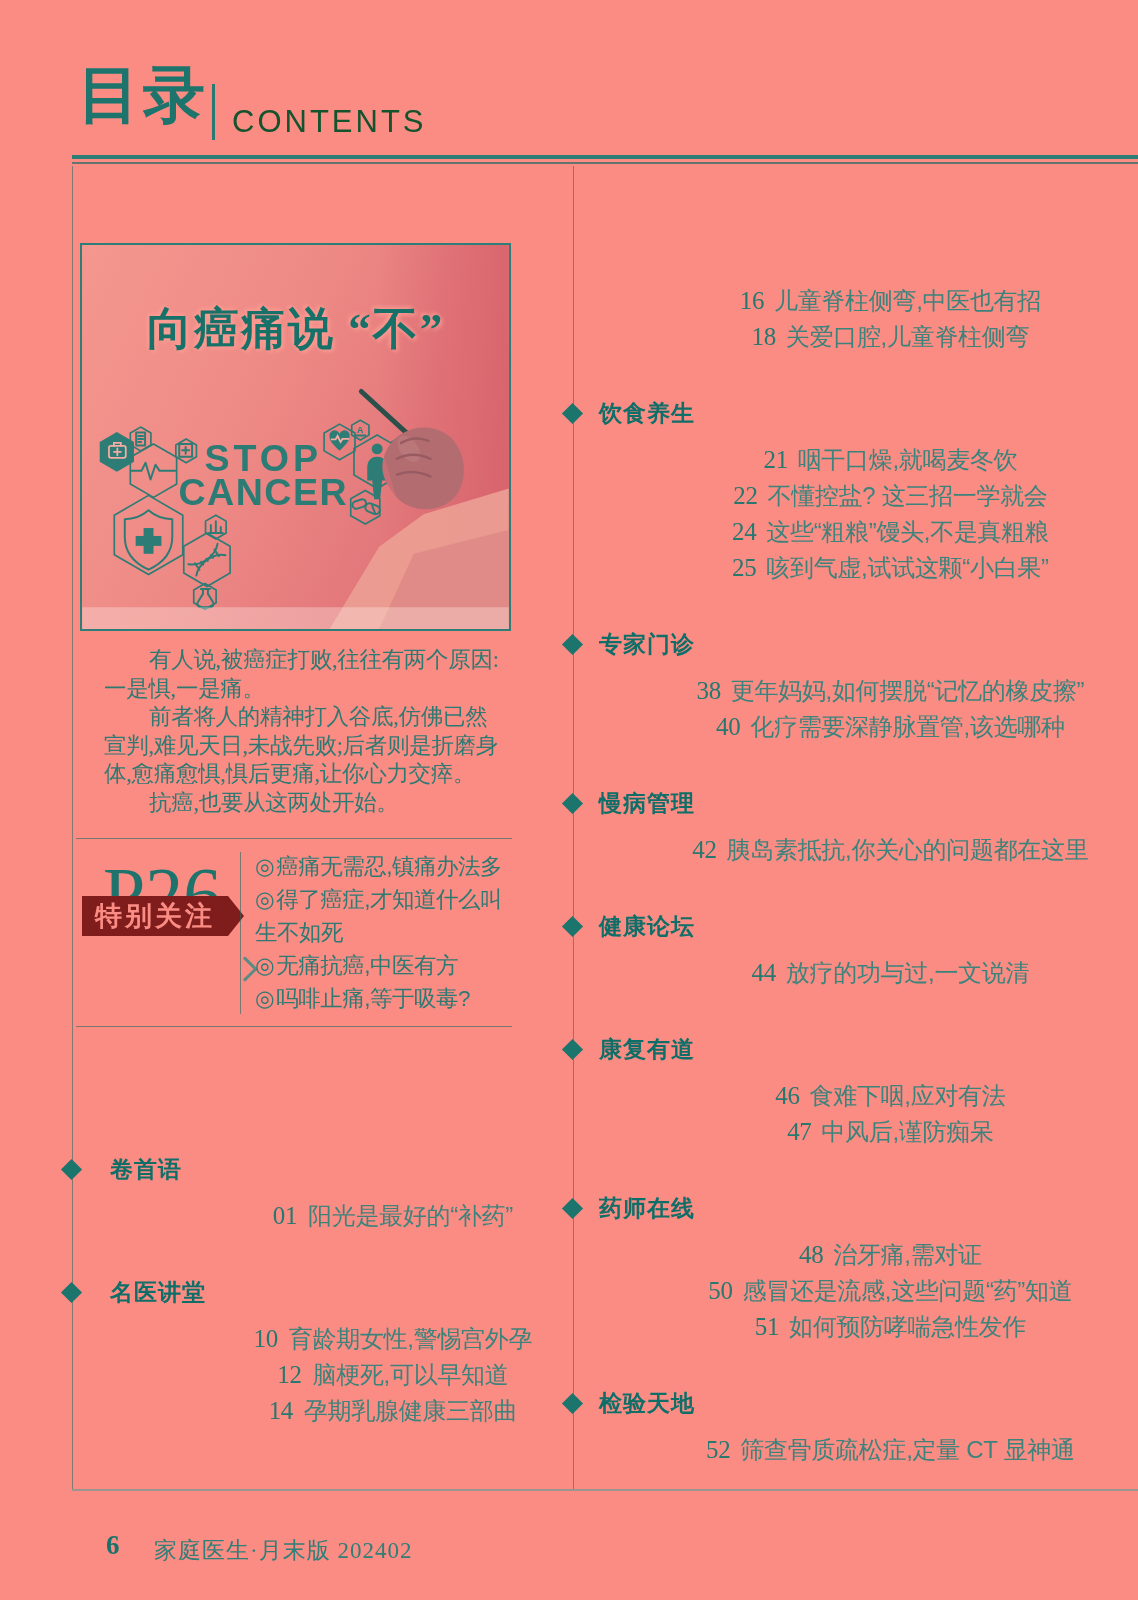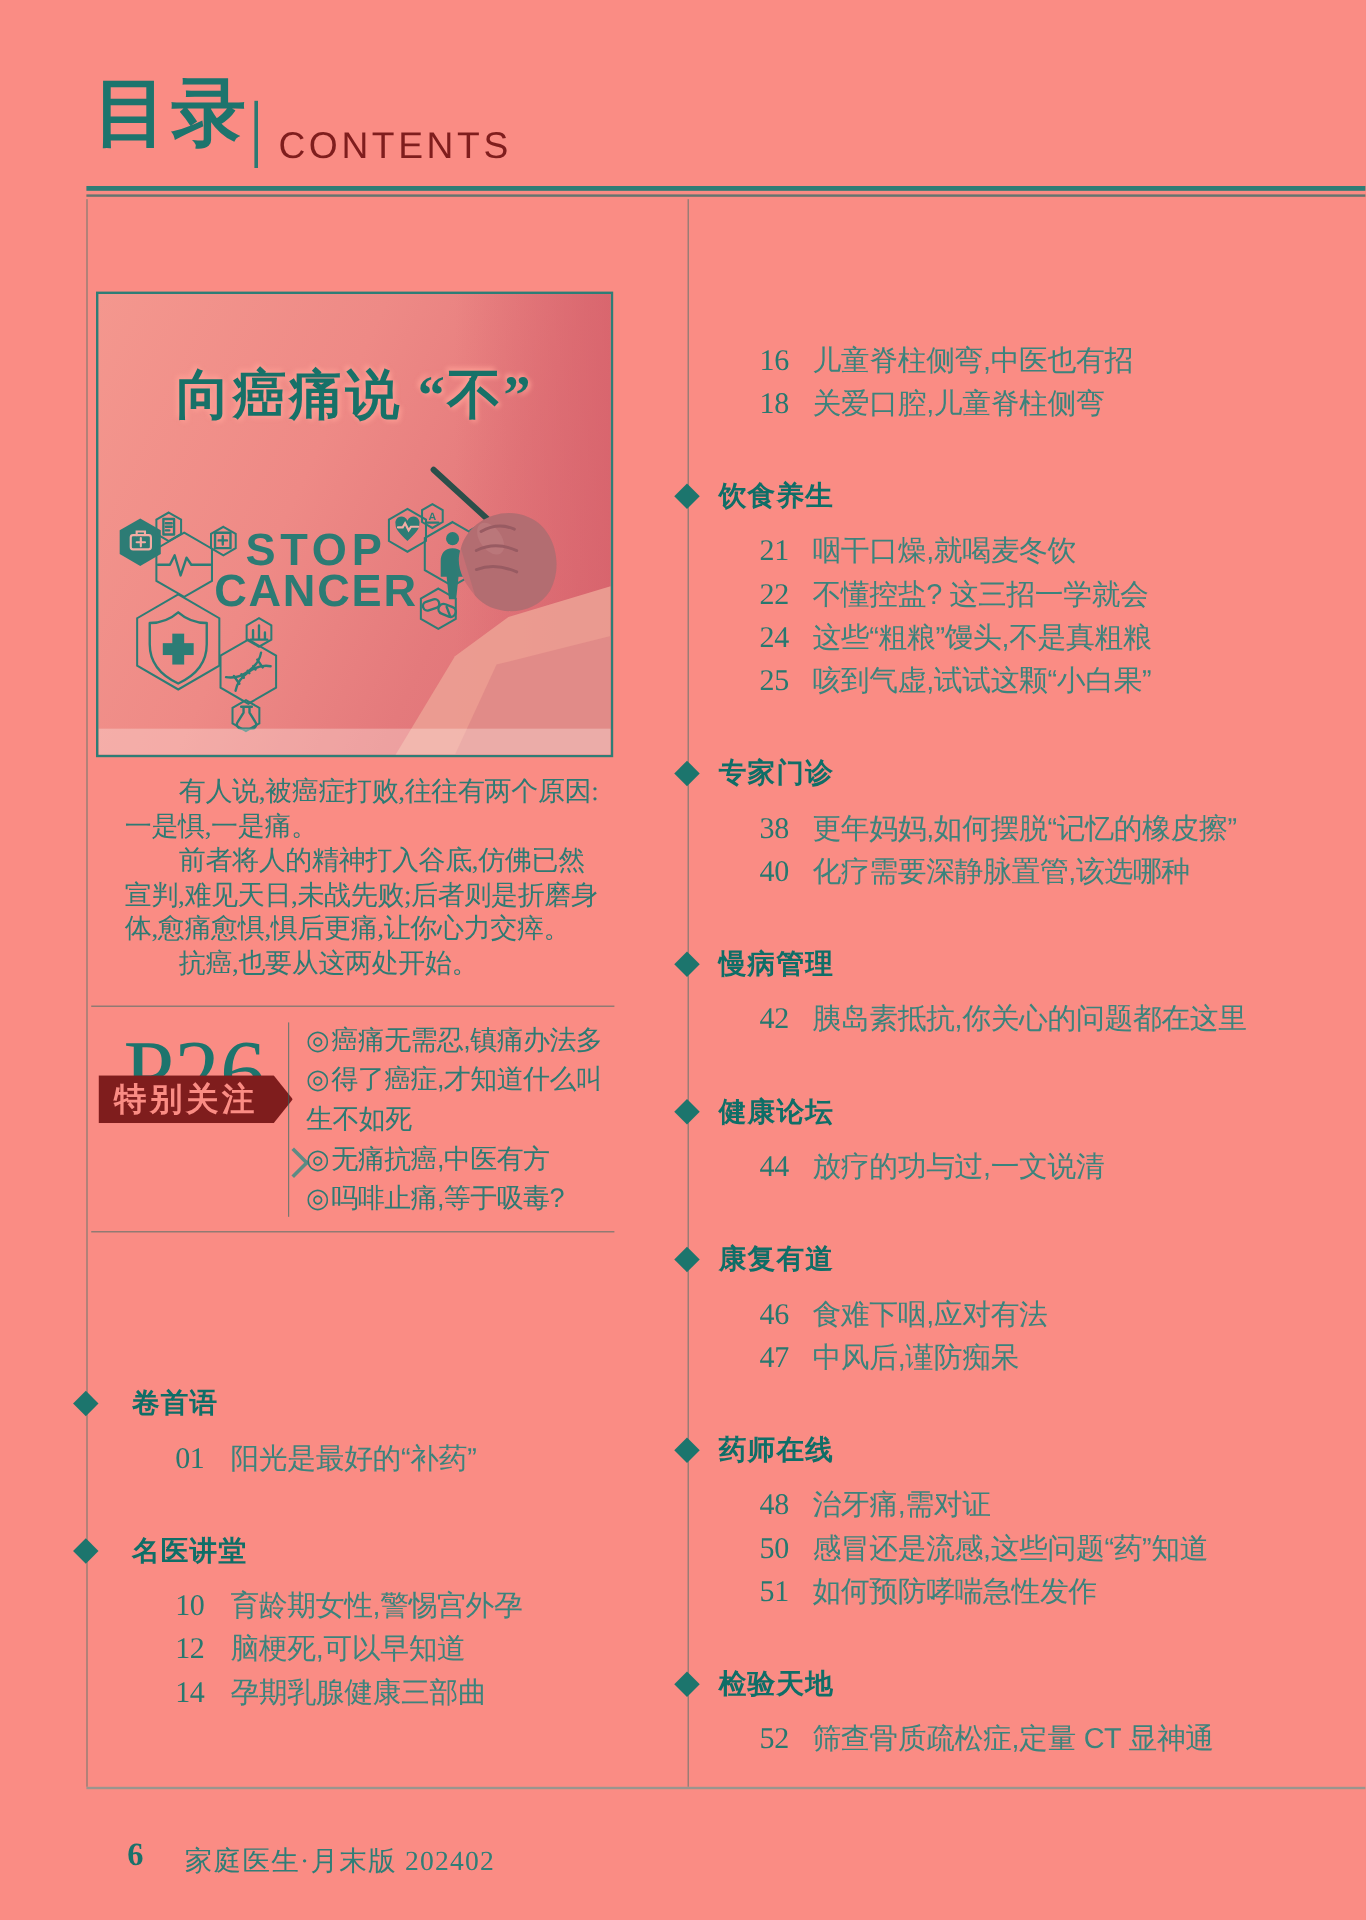--- a/index.html
+++ b/index.html
@@ -6,21 +6,21 @@
   body{
     position:relative;
     width:1138px;height:1600px;
     background:#fa8c84;
     overflow:hidden;
     font-family:"Liberation Sans",sans-serif;
   }
   
   .hdr-zh{position:absolute;left:78px;top:64px;font:700 62px/1 "Liberation Serif",serif;color:#1d746d;letter-spacing:3px;}
   .hdr-bar{position:absolute;left:212px;top:84px;width:3px;height:56px;background:#2a7a73;}
-  .hdr-en{position:absolute;left:232px;top:106px;font:400 31px/1 "Liberation Sans",sans-serif;color:#7f1d1d;letter-spacing:3px;}
+  .hdr-en{position:absolute;left:232px;top:106px;font:400 31px/1 "Liberation Sans",sans-serif;color:#14532d;letter-spacing:3px;}
   .rule-a{position:absolute;left:72px;top:155px;width:1066px;height:4px;background:#2e7d76;}
   .rule-b{position:absolute;left:72px;top:162px;width:1066px;height:2px;background:#64756f;}
   .vline{position:absolute;top:166px;width:1px;height:1323px;background:rgba(35,105,98,.55);}
   .vline-left{left:72px;}
   .vline-mid{left:573px;}
   .rule-bottom{position:absolute;left:72px;top:1489px;width:1066px;height:2px;background:#9a958e;}
 
   
   .feature-card{
     position:absolute;left:80px;top:243px;width:431px;height:388px;
@@ -67,21 +67,21 @@
   .col-content{position:absolute;box-sizing:border-box;}
   #left-sections{left:72px;top:1135px;width:557px;padding-top:13px;}
   #right-sections{left:573px;top:165px;width:565px;padding-top:118px;}
   .toc-section + .toc-section{margin-top:37px;}
   .sec-head{position:relative;height:44px;margin-bottom:6px;}
   #left-sections .sec-head{padding-left:38px;}
   #right-sections .sec-head{padding-left:26px;}
   .sec-title{font-family:"Liberation Serif",serif;font-size:23px;font-weight:700;color:#0f6e67;
     line-height:44px;letter-spacing:1px;}
   .diamond{position:absolute;left:-8px;top:14px;width:15px;height:15px;background:#1c756d;transform:rotate(45deg);}
-  .toc-item{line-height:36px;font-size:24px;color:#3c837c;letter-spacing:-0.3px;}
+  .toc-item{line-height:36px;font-size:24px;color:#3c837c;letter-spacing:-0.3px;text-align:center;}
   #left-sections .toc-item{padding-left:74px;}
   #right-sections .toc-item{padding-left:60px;}
   .toc-num{display:inline-block;font-family:"Liberation Serif",serif;font-size:25px;color:#27786f;}
   #left-sections .toc-num{width:46px;}
   #right-sections .toc-num{width:44px;}
 
   
   .footer-no{position:absolute;left:106px;top:1532px;font:700 27px/1 "Liberation Serif",serif;color:#19726b;}
   .footer-edition{position:absolute;left:154px;top:1535px;font-family:"Liberation Serif",serif;
     font-size:23px;color:#2f7e77;letter-spacing:1px;}

